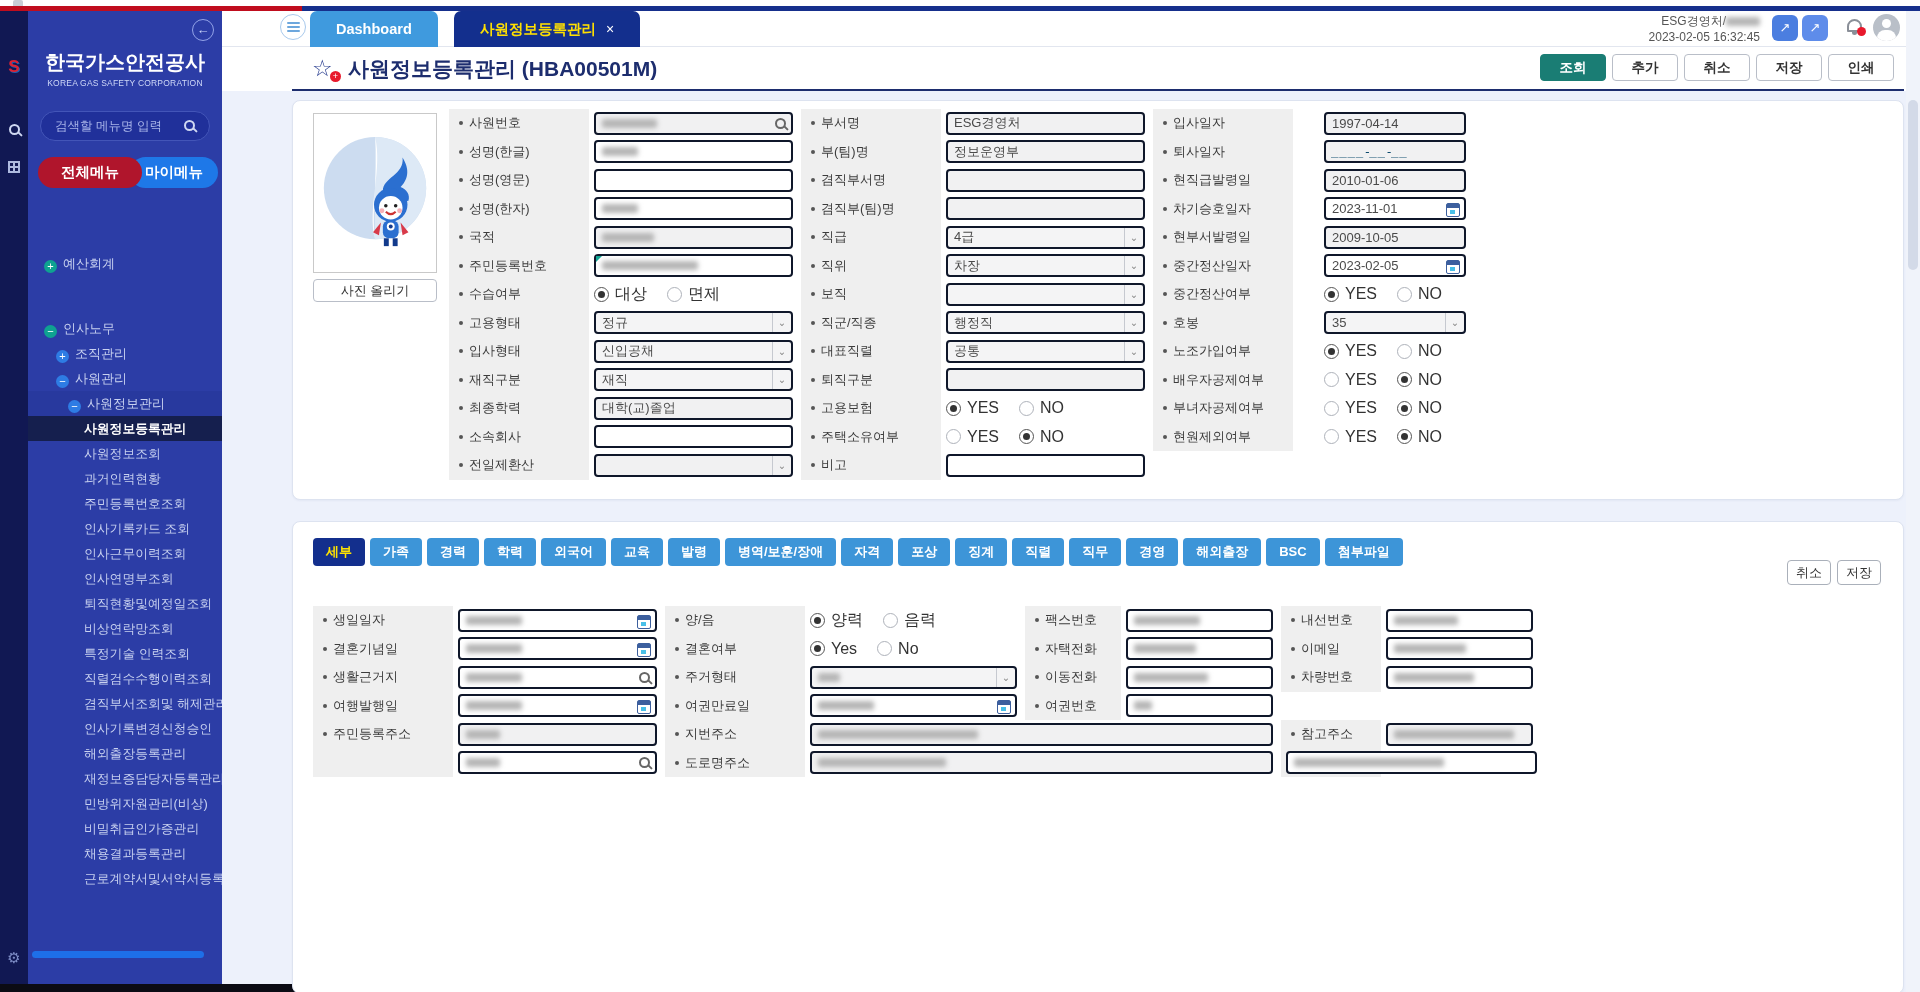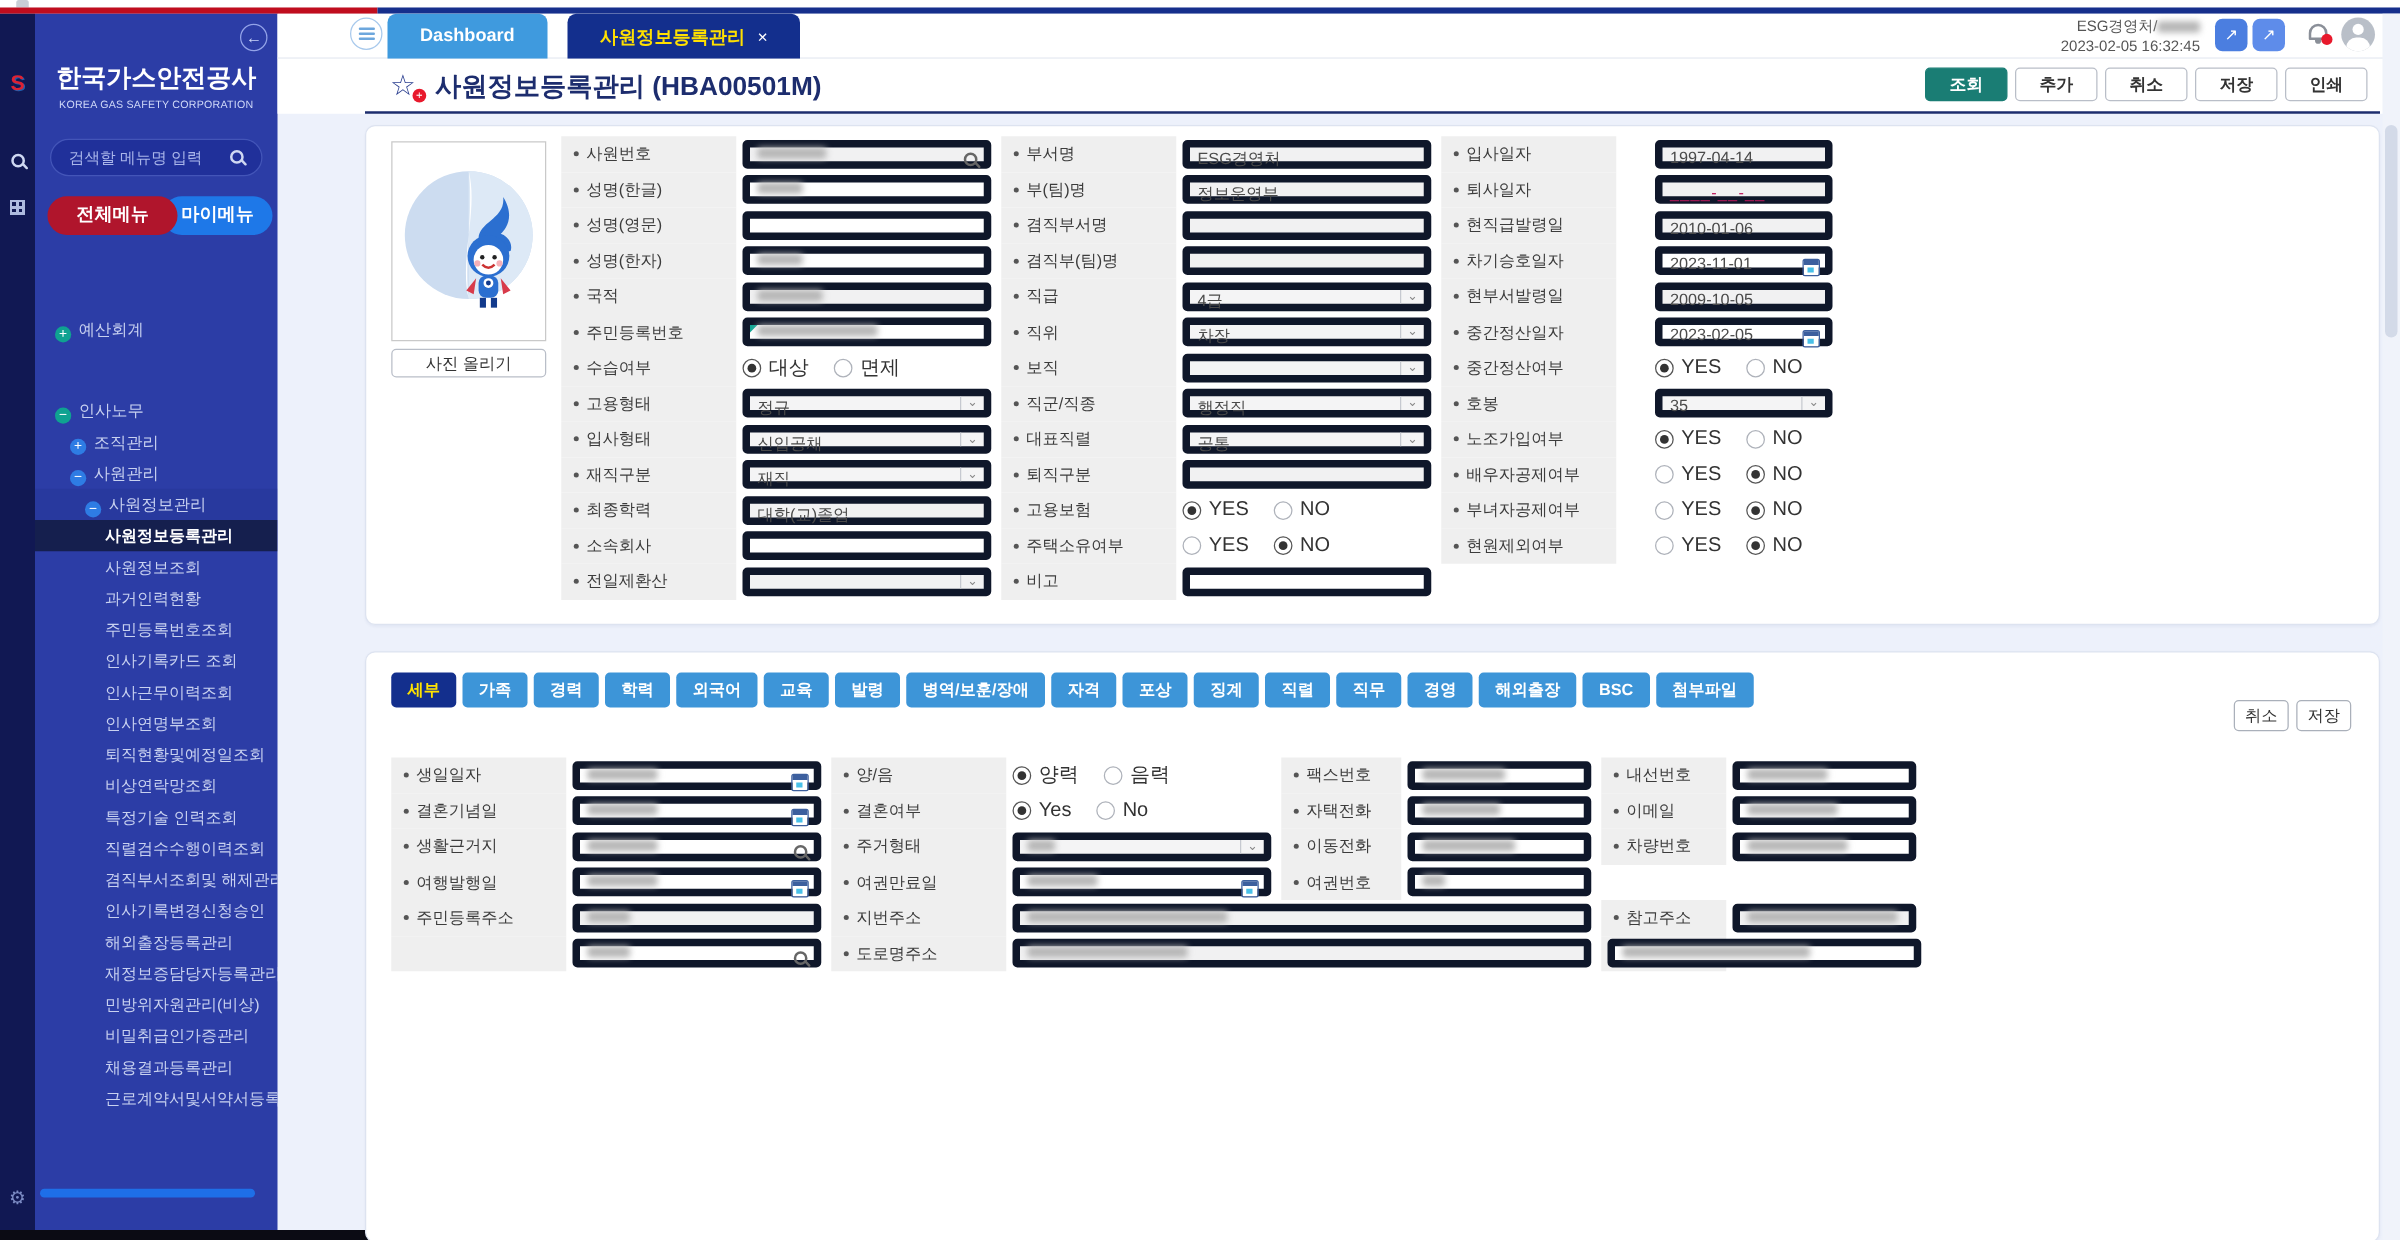--- a/index.html
+++ b/index.html
@@ -88,23 +88,23 @@
   
   #photo-box { position:absolute; left:20px; top:12px; width:124px; height:160px; border:1px solid #c9c9c9; background:#fff; overflow:hidden; }
   #upload-btn { position:absolute; left:20px; top:178px; width:124px; height:23px; border:1px solid #b9bec8; border-radius:4px; background:#fff; text-align:center; line-height:21px; font-size:13px; color:#333; }
 
   
   .grp { position:absolute; top:8px; }
   .frow { display:flex; align-items:center; height:28.5px; }
   .flabel { display:flex; align-items:center; background:#efefef; height:28.5px; font-size:13px; color:#3c3c3c; padding-left:10px; flex:none; }
   .flabel .b { width:4px; height:4px; background:#555; border-radius:50%; margin-right:6px; flex:none; }
   .fval { display:flex; align-items:center; padding-left:5px; flex:none; }
-  .ibox { position:relative; display:flex; align-items:flex-start; height:23px; border:6px solid #0f172a; border-radius:4px; background:#fff; font-size:13px; color:#4a4a4a; padding:0 6px; width:100%; }
+  .ibox { position:relative; display:flex; align-items:center; height:23px; border:2px solid #0f172a; border-radius:4px; background:#fff; font-size:13px; color:#4a4a4a; padding:0 6px; width:100%; }
   .ibox.dis { background:#f1f1f2; }
-  .ibox.muted { color:#be185d; letter-spacing:1px; }
+  .ibox.muted { color:#0c4a6e; letter-spacing:1px;font-style:italic; }
   .ibox .chevd { position:absolute; right:0; top:0; bottom:0; width:19px; border-left:1px solid #c6c9d0; color:#888; font-size:10px; display:flex; align-items:center; justify-content:center; }
   .ibox .mag { position:absolute; right:5px; top:4px; border-color:#666; }
   .ibox .mag:after { background:#666; }
   .cal { position:absolute; right:4px; top:4px; width:14px; height:14px; border:1px solid #3c5f9e; border-radius:2px; background:linear-gradient(#3c5f9e 0 4px,#fff 4px); }
   .cal:after { content:''; position:absolute; left:3px; top:6px; width:5px; height:4px; background:#49c0e8; }
   .ibox.dirty:before { content:''; position:absolute; left:0; top:0; border-style:solid; border-width:6px 6px 0 0; border-color:#14a795 transparent transparent transparent; }
   .radios { display:flex; align-items:center; font-size:16px; color:#333; gap:6px; }
   .radio { width:15px; height:15px; border:1px solid #aeb2ba; border-radius:50%; background:#fff; position:relative; flex:none; }
   .radio.on { border-color:#555; }
   .radio.on:after { content:''; position:absolute; left:3px; top:3px; width:7px; height:7px; background:#333; border-radius:50%; }

